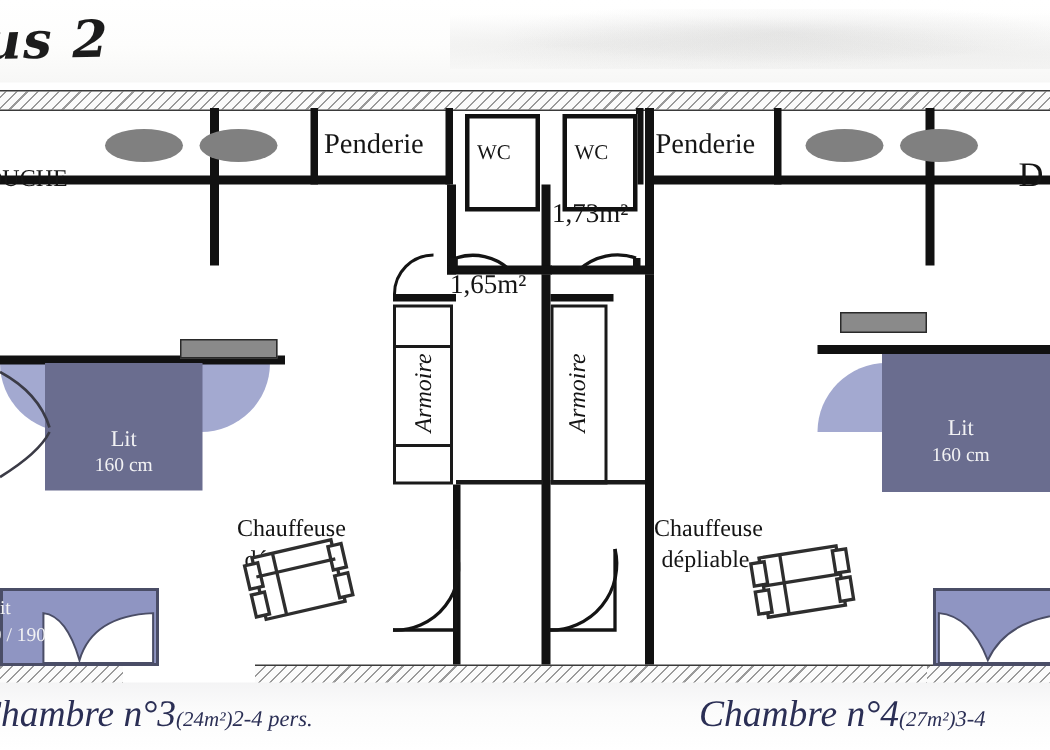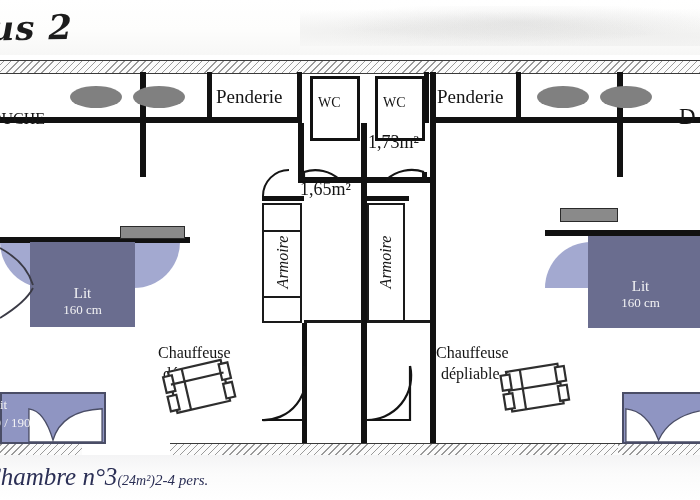--- a/index.html
+++ b/index.html
@@ -350,14 +350,17 @@
       <path d="M0 318 Q26 302 33 288"></path>
     </g>
   </svg>
 
   <div class="footer-band"></div>
 
   <div class="caption" style="left:-16px;top:463px;">
     <span class="cname">Chambre n°3</span><span class="csurf">(24m²)</span><span class="cpers">2-4 pers.</span>
   </div>
 
+  <div class="caption" style="left:466px;top:463px;">
+    <span class="cname">Chambre n°4</span><span class="csurf">(27m²)</span><span class="cpers">3-4</span>
+  </div>
 
 </div>
 
 </body></html>

